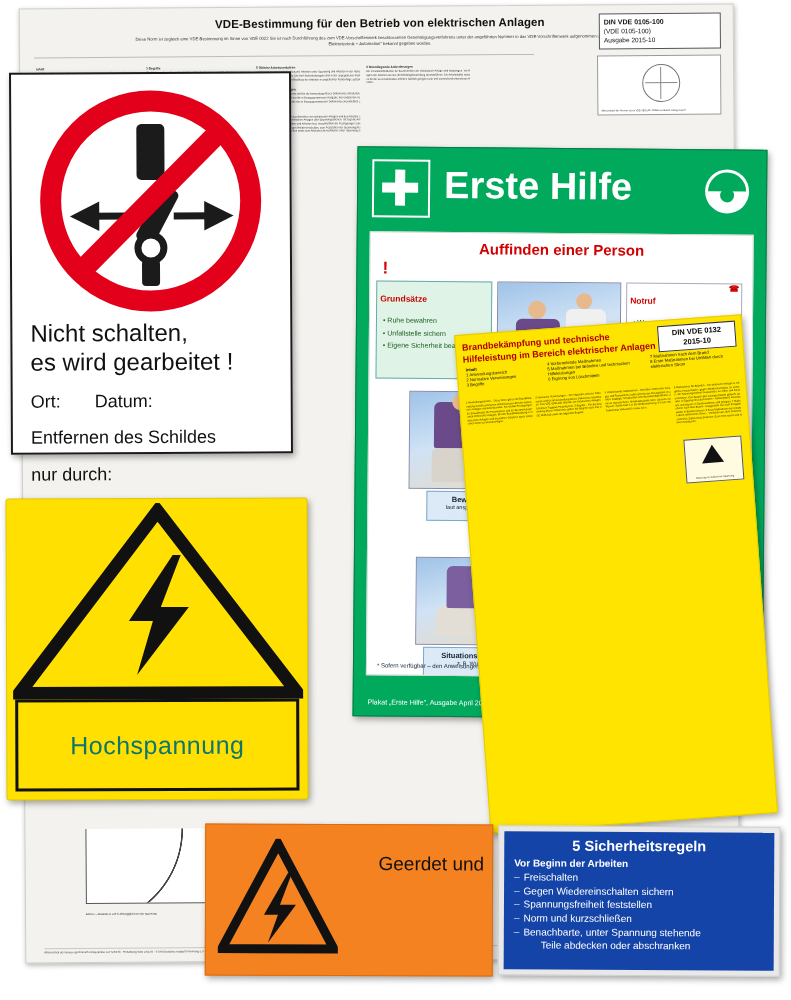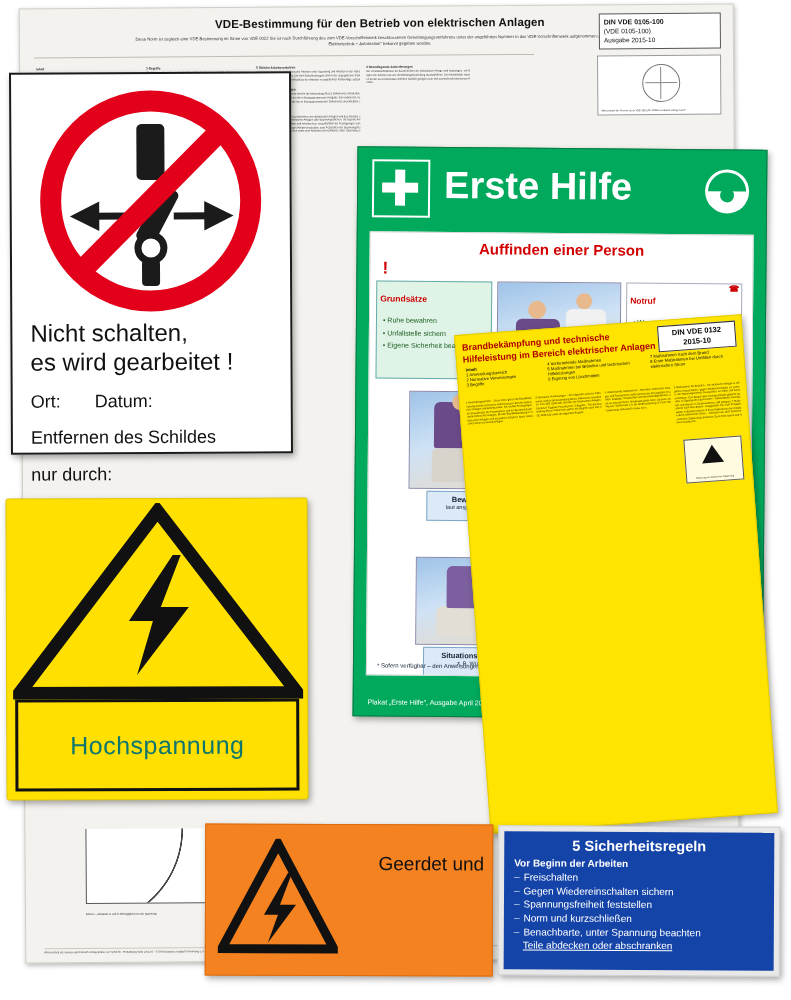--- a/index.html
+++ b/index.html
@@ -230,21 +230,21 @@
   }
   #regeln .inner {
     width:100%; height:100%; background:#1544a8; box-sizing:border-box;
     padding:6px 8px; color:#fff;
   }
   #regeln .r-title { text-align:center; font-size:14.5px; font-weight:bold; }
   #regeln .r-sub { font-size:10px; font-weight:bold; margin:4px 0 2px 2px; }
   #regeln ul { list-style:none; margin:0; padding:0 0 0 2px; }
   #regeln li { font-size:10px; line-height:1.37; }
   #regeln li span.d { margin-right:4px; }
-  #regeln .r-cont { font-size:10px; margin-left:11px; line-height:1.37;text-decoration:underline; }
+  #regeln .r-cont { font-size:10px; margin-left:29px; line-height:1.37; }
 
   .nosel { user-select:none; }
 </style>
 </head>
 <body>
 
 <div id="stage">
 
   <div class="sheet shadow" id="vde-doc">
     <div class="doc-title">VDE-Bestimmung für den Betrieb von elektrischen Anlagen</div>
@@ -493,19 +493,19 @@
 
   <div class="sheet shadow" id="regeln">
     <div class="inner nosel">
       <div class="r-title">5 Sicherheitsregeln</div>
       <div class="r-sub">Vor Beginn der Arbeiten</div>
       <ul>
         <li><span class="d">–</span><span>Freischalten</span></li>
         <li><span class="d">–</span><span>Gegen Wiedereinschalten sichern</span></li>
         <li><span class="d">–</span><span>Spannungsfreiheit feststellen</span></li>
         <li><span class="d">–</span><span>Norm und kurzschließen</span></li>
-        <li><span class="d">–</span><span>Benachbarte, unter Spannung beachten</span></li>
+        <li><span class="d">–</span><span>Benachbarte, unter Spannung stehende</span></li>
       </ul>
       <div class="r-cont">Teile abdecken oder abschranken</div>
     </div>
   </div>
 
 </div>
 
 </body></html>

